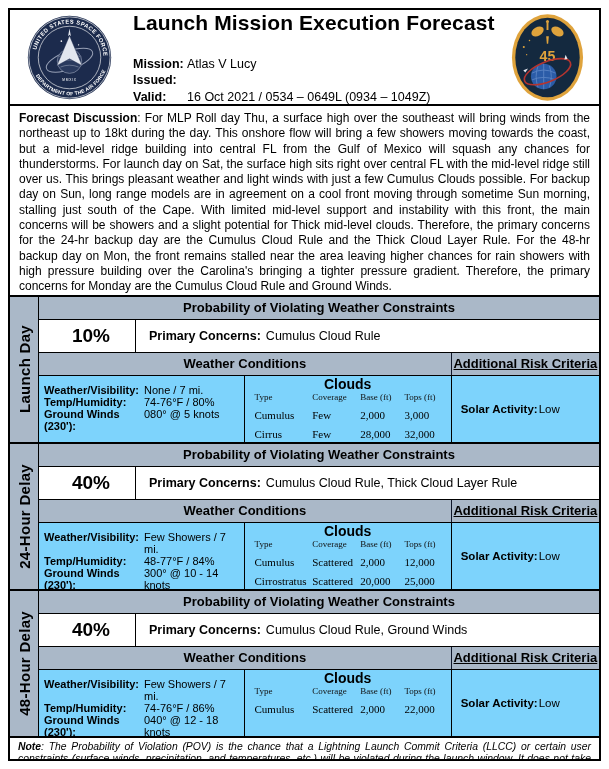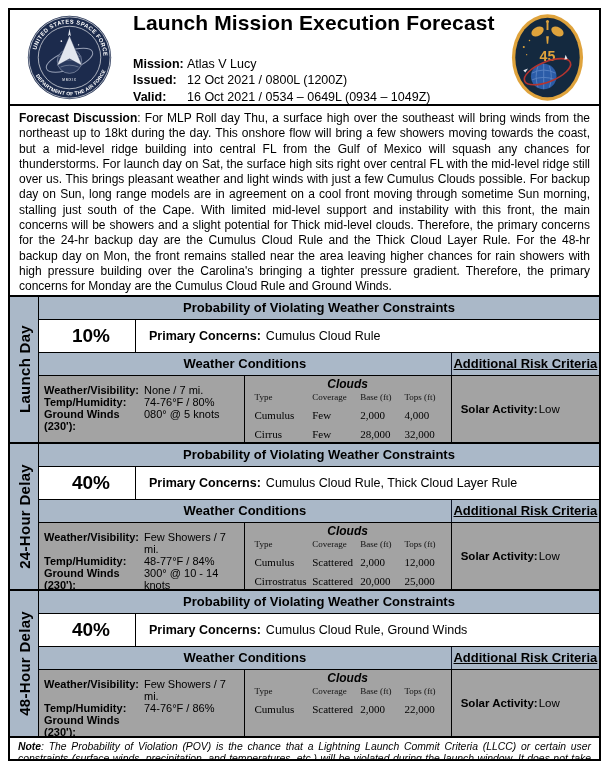--- a/index.html
+++ b/index.html
@@ -45,30 +45,30 @@
   .pov-pct {
     width: 89px; flex: none; border-right: 1px solid #000;
     display: flex; align-items: center; justify-content: center;
     font-weight: bold; font-size: 19px; margin-left: 8px;
   }
   .pov-concerns { flex: 1; display: flex; align-items: center; padding-left: 13px; font-size: 12.5px; }
   .pov-concerns b { margin-right: 5px; }
   .sub-hdr { display: flex; border-bottom: 1px solid #000; background: var(--header-bg, #aab8c8); }
   .sub-wx { width: 73.7%; flex: none; border-right: 1px solid #0f172a; text-align: center; font-weight: bold; font-size: 13px; padding: 3px 0 4px; }
   .sub-risk { flex: 1; text-align: center; font-weight: bold; font-size: 13px; padding: 3px 0 4px; text-decoration: underline; }
-  .cond-row { display: flex; height: 66px; background: #a3a3a3; }
+  .cond-row { display: flex; height: 66px; background: #7dd3fc; }
   .cond-labels {
     width: 36.7%; flex: none; border-right: 1px solid #000;
     display: flex; flex-direction: column; justify-content: space-between;
     padding: 8px 2px 10px 5px;
   }
   .cond-item { display: flex; font-size: 11px; line-height: 12px; }
   .cl { font-weight: bold; width: 100px; flex: none; }
   .clouds { width: 37%; flex: none; border-right: 1px solid #000; padding-top: 2px; }
-  .clouds-title { text-align: center; font-weight: bold; font-size: 12px; line-height: 13px; font-style: italic; }
+  .clouds-title { text-align: center; font-weight: bold; font-size: 14px; line-height: 13px; }
   .clouds-grid {
     display: grid; grid-template-columns: 30% 25% 23% 22%;
     padding: 0 4px 8px 10px;
     font-family: Liberation Serif, serif;
   }
   .cg-h { font-size: 9px; color: #111; padding: 1px 0 2px; }
   .cg-v { font-size: 11px; padding: 5px 0 2px; }
   .solar { flex: 1; display: flex; align-items: center; padding-left: 9px; font-size: 11.5px; }
   .solar .cl { width: 78px; }
   
@@ -108,21 +108,20 @@
     </svg>
 
     <div class="hdr-text">
       <div class="hdr-title">Launch Mission Execution Forecast</div>
       <div class="hdr-row">
         <span class="hdr-label">Mission:</span>
         <span>Atlas V Lucy</span>
       </div>
       <div class="hdr-row">
         <span class="hdr-label">Issued:</span>
-        <span>12 Oct 2021 / 0800L (1200Z)</span>
       </div>
       <div class="hdr-row">
         <span class="hdr-label">Valid:</span>
         <span>16 Oct 2021 / 0534 – 0649L (0934 – 1049Z)</span>
       </div>
     </div>
 
     <svg class="hdr-patch" viewBox="0 0 80 96">
       <ellipse cx="40" cy="48" rx="37.5" ry="45.5" style="fill:var(--patch-gold,#dfa33c)"></ellipse>
       <ellipse cx="40" cy="48" rx="34" ry="42" style="fill:var(--patch-navy,#14293f)"></ellipse>
@@ -184,21 +183,21 @@
         <div class="clouds">
           <div class="clouds-title">Clouds</div>
           <div class="clouds-grid">
             <span class="cg-h">Type</span>
             <span class="cg-h">Coverage</span>
             <span class="cg-h">Base (ft)</span>
             <span class="cg-h">Tops (ft)</span>
             <span class="cg-v">Cumulus</span>
             <span class="cg-v">Few</span>
             <span class="cg-v">2,000</span>
-            <span class="cg-v">4,000</span>
+            <span class="cg-v">3,000</span>
             <span class="cg-v">Cirrus</span>
             <span class="cg-v">Few</span>
             <span class="cg-v">28,000</span>
             <span class="cg-v">32,000</span>
           </div>
         </div>
         <div class="solar">
           <span class="cl">Solar Activity:</span>
           <span>Low</span>
         </div>
@@ -285,20 +284,21 @@
           <div class="cond-item">
               <span class="cl">Weather/Visibility:</span>
               <span class="cv">Few Showers / 7 mi.</span>
             </div>
           <div class="cond-item">
               <span class="cl">Temp/Humidity:</span>
               <span class="cv">74-76°F / 86%</span>
             </div>
           <div class="cond-item">
               <span class="cl">Ground Winds (230'):</span>
+              <span class="cv">040° @ 12 - 18 knots</span>
             </div>
         </div>
         <div class="clouds">
           <div class="clouds-title">Clouds</div>
           <div class="clouds-grid">
             <span class="cg-h">Type</span>
             <span class="cg-h">Coverage</span>
             <span class="cg-h">Base (ft)</span>
             <span class="cg-h">Tops (ft)</span>
             <span class="cg-v">Cumulus</span>

